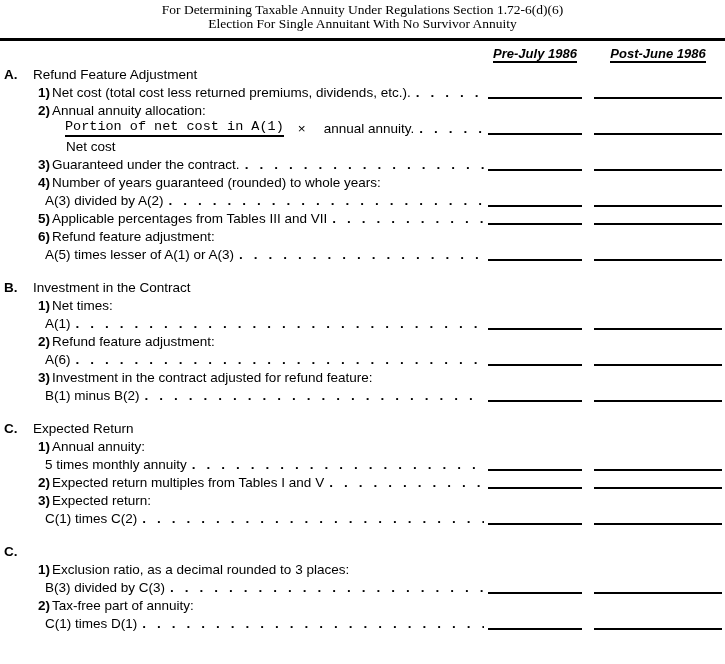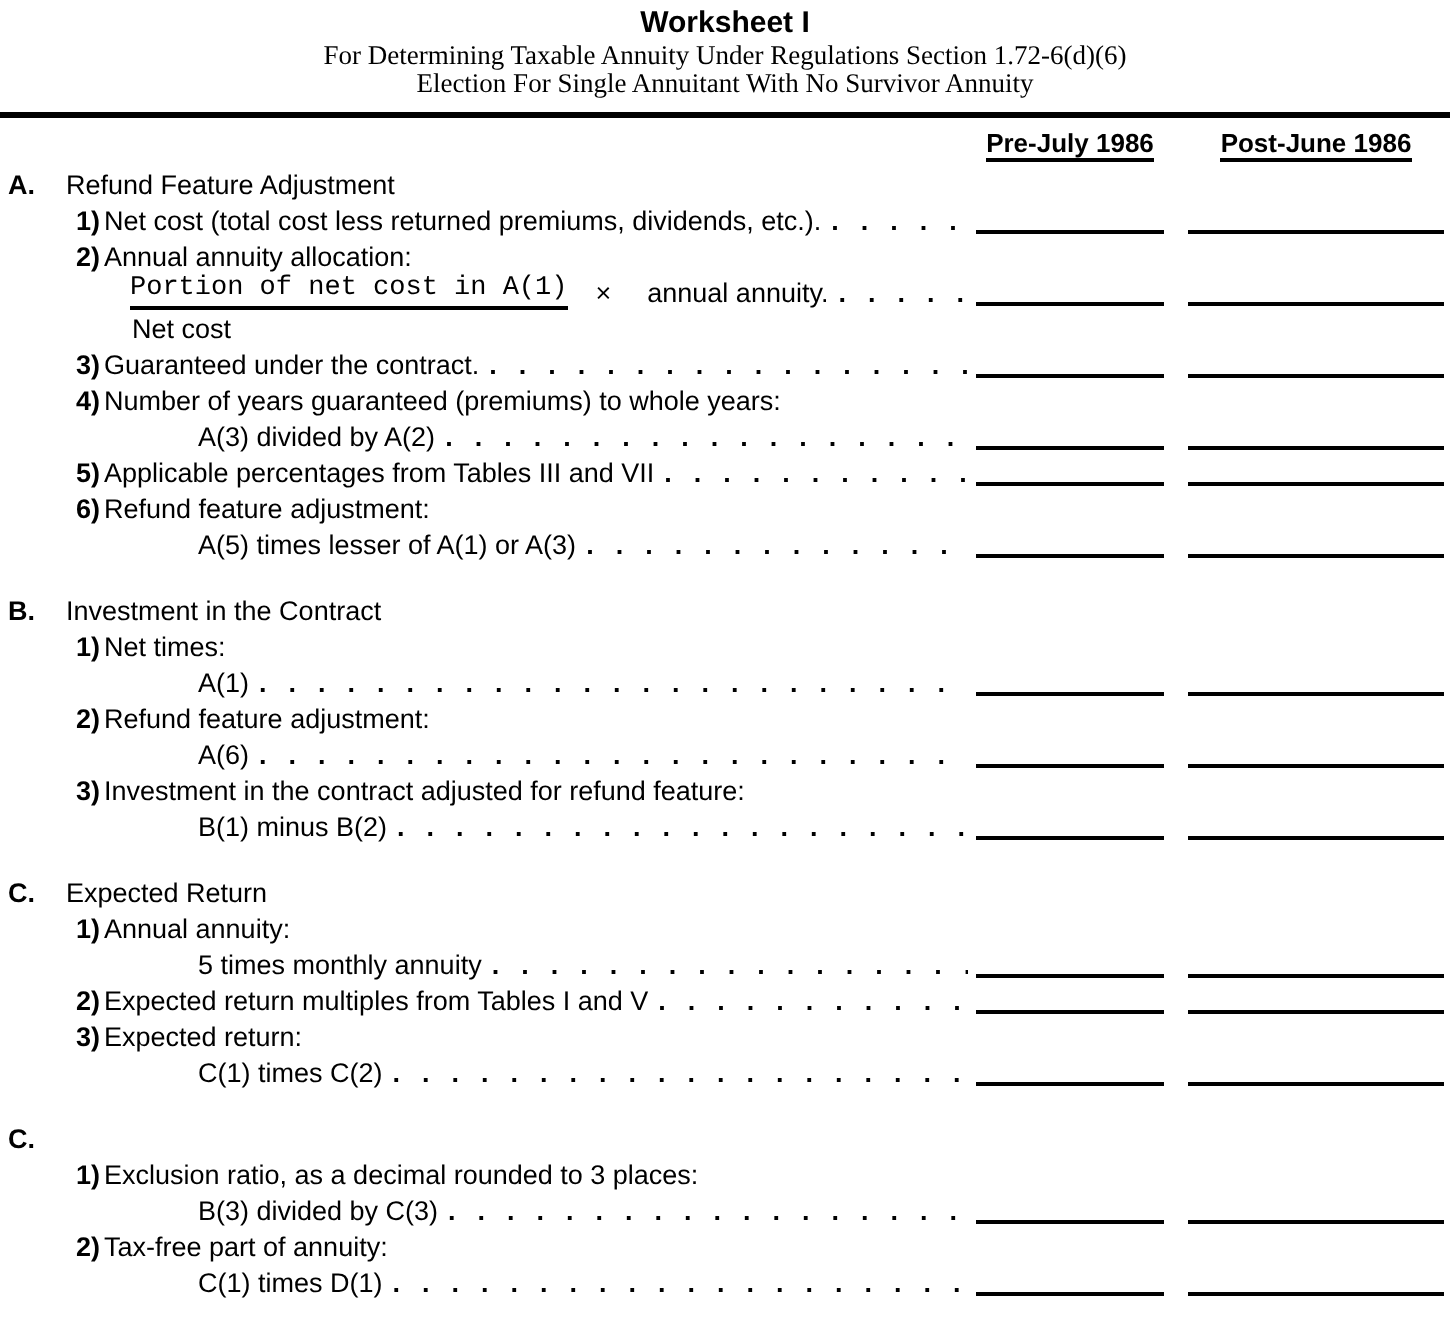--- a/index.html
+++ b/index.html
@@ -13,21 +13,21 @@
     font-size: 13.5px;
     overflow: hidden;
   }
   
   .doc-header { padding-top: 3px; text-align: center; }
   .doc-title { font-size: 15px; font-weight: bold; line-height: 18px; }
   .doc-sub { font-size: 13.5px; line-height: 14px; font-family: Liberation Serif, serif; }
   .rule { height: 3px; background: #000; margin-top: 7px; }
 
   
-  .colheaders { display: flex; align-items: flex-start; margin-top: 5px; height: 16px; }
+  .colheaders { display: flex; align-items: flex-start; margin-top: 5px; height: 16px; font-style: italic; }
   .spacer { flex: 1 1 auto; }
   .hcell { text-align: center; }
   .hcell.c1 { width: 94px; }
   .hcell.c2 { width: 128px; margin-left: 12px; margin-right: 3px; }
   .hdr {
     display: inline-block;
     font-weight: bold;
     font-size: 13px;
     line-height: 13px;
     border-bottom: 2px solid #000;
@@ -36,21 +36,21 @@
   }
 
   
   .rows { margin-top: 3px; }
   .row { display: flex; align-items: flex-end; height: 18px; }
   .row span { line-height: 17px; white-space: nowrap; flex: 0 0 auto; }
   .gap-row { height: 15px; }
 
   .sec-label { font-weight: bold; margin-left: 4px; width: 29px; }
   .num { font-weight: bold; margin-left: 38px; width: 14px; }
-  .sub-text { margin-left: 99px; }
+  .sub-text { margin-left: 45px; }
   .denom-text { margin-left: 66px; }
   .frac-num { margin-left: 65px; border-bottom: 2px solid #000; font-family: Liberation Mono, monospace; }
   .op { margin-left: 14px; }
   .after-op { margin-left: 18px; }
 
   .leader {
     flex: 1 1 0 !important;
     min-width: 0;
     overflow: hidden;
     white-space: nowrap;
@@ -65,21 +65,20 @@
     height: 3px;
     flex: 0 0 auto;
   }
   .blank.c1 { width: 94px; }
   .blank.c2 { width: 128px; margin-left: 12px; margin-right: 3px; }
 </style>
 </head>
 <body>
 
 <div class="doc-header">
-  <div class="doc-title">Worksheet I</div>
   <div class="doc-sub">For Determining Taxable Annuity Under Regulations Section 1.72-6(d)(6)</div>
   <div class="doc-sub">Election For Single Annuitant With No Survivor Annuity</div>
 </div>
 
 <div class="rule"></div>
 
 <div class="colheaders">
   <div class="spacer"></div>
   <div class="hcell c1">
     <span class="hdr">Pre-July 1986</span>
@@ -118,21 +117,21 @@
     </div>
     <div class="row">
       <span class="num">3)</span>
       <span class="item-text">Guaranteed under the contract.</span>
       <span class="leader">............................................................</span>
       <div class="blank c1"></div>
       <div class="blank c2"></div>
     </div>
     <div class="row">
       <span class="num">4)</span>
-      <span class="item-text">Number of years guaranteed (premiums) to whole years:</span>
+      <span class="item-text">Number of years guaranteed (rounded) to whole years:</span>
     </div>
     <div class="row">
       <span class="sub-text">A(3) divided by A(2)</span>
       <span class="leader">............................................................</span>
       <div class="blank c1"></div>
       <div class="blank c2"></div>
     </div>
     <div class="row">
       <span class="num">5)</span>
       <span class="item-text">Applicable percentages from Tables III and VII</span>

